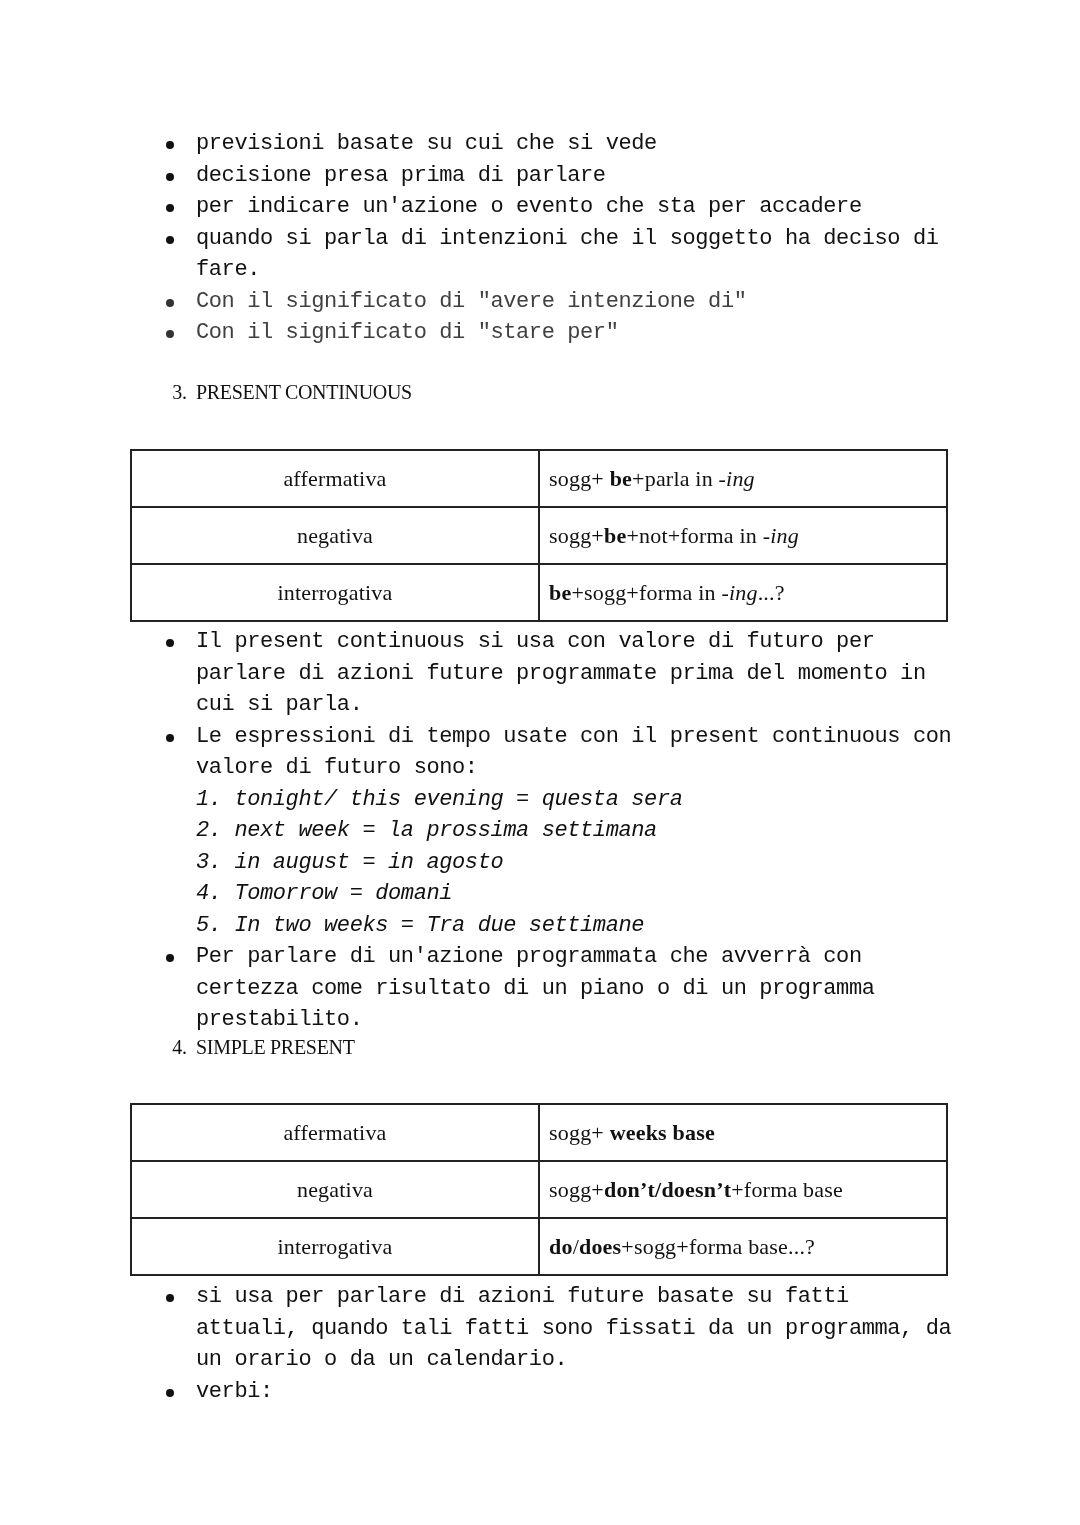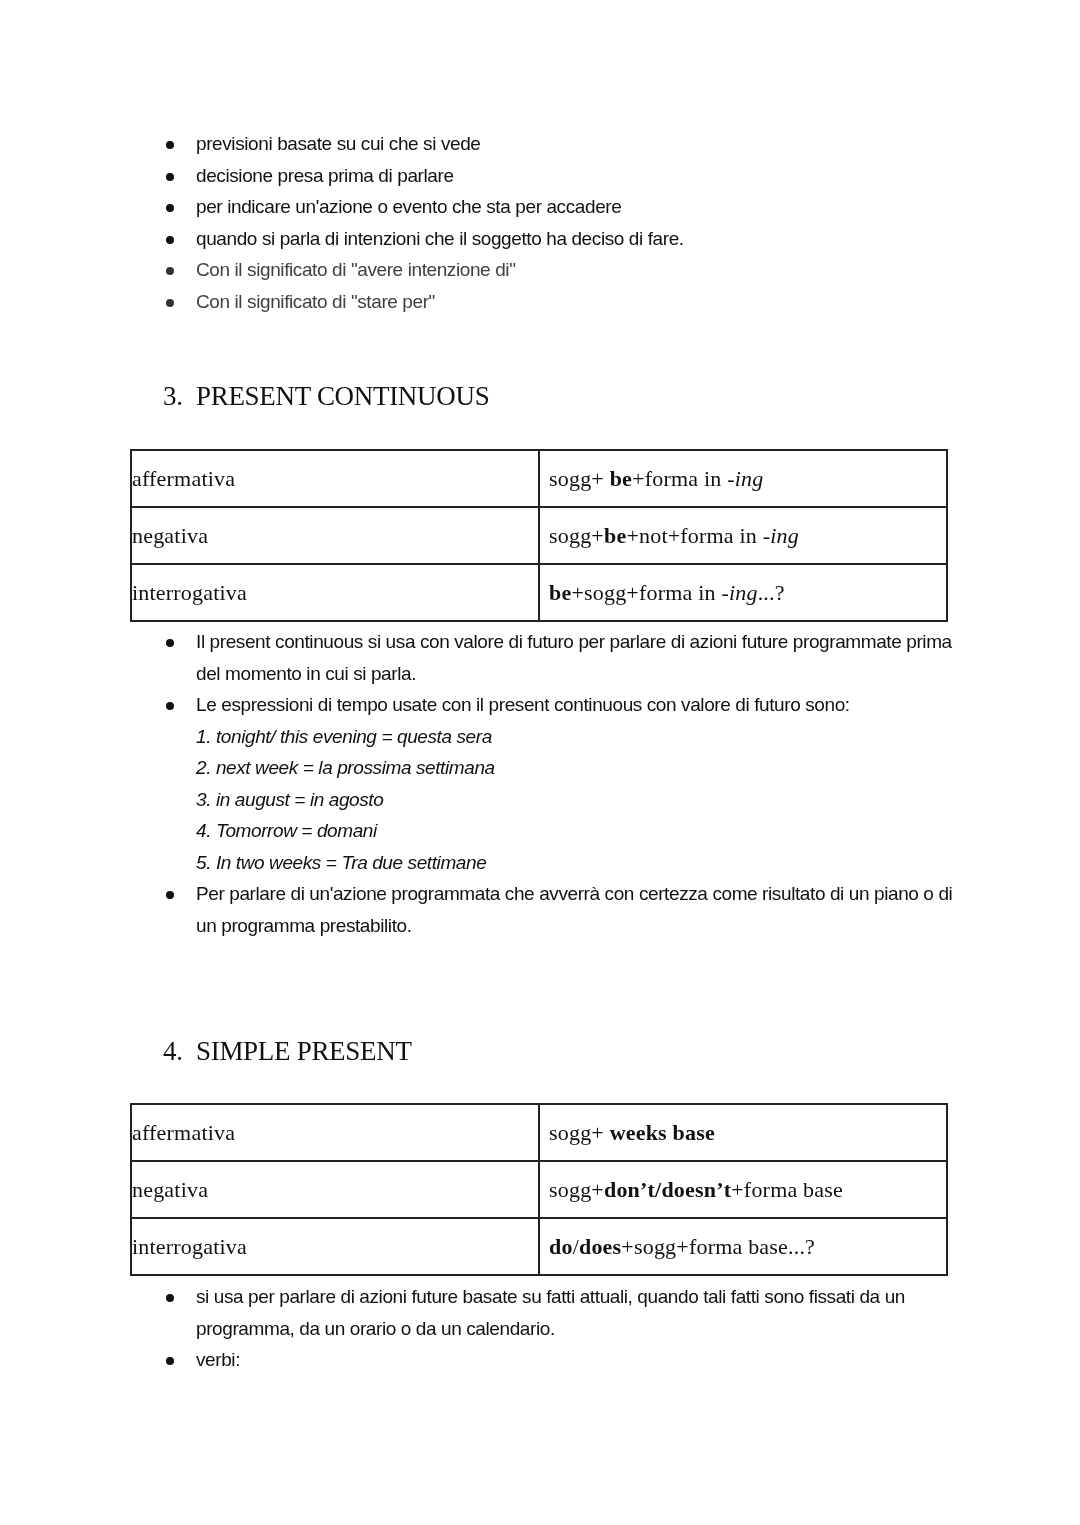--- a/index.html
+++ b/index.html
@@ -5,47 +5,47 @@
   html, body { margin: 0; padding: 0; }
   body {
     width: 1080px; height: 1525px; background: #ffffff;
     font-family: "DejaVu Serif", "Liberation Serif", serif;
     color: #111111; position: relative; overflow: hidden;
   }
   .page { position: absolute; left: 0; top: 0; width: 1080px; height: 1525px; }
   ul.bullets { list-style: none; margin: 0; padding: 0; position: absolute; left: 163px; width: 790px; }
   ul.bullets li {
     position: relative; padding-left: 33px;
-    font-size: 19px; line-height: 31.5px; letter-spacing: -0.4px;
-    font-family: Liberation Sans, sans-serif;
+    font-size: 22px; line-height: 31.5px; letter-spacing: -0.4px;
+    font-family: Liberation Mono, monospace;
   }
   ul.bullets li::before {
     content: ""; position: absolute; left: 3px; top: 13px;
     width: 8px; height: 8px; border-radius: 50%; background: #111;
   }
   ul.bullets li.gray { color: #404040; }
   ul.bullets li.gray::before { background: #333; }
   .sub-list { margin: 0; padding: 0; list-style: none; }
   .sub-list li { padding-left: 0 !important; font-style: italic; }
   .sub-list li::before { display: none; }
   .heading {
-    position: absolute; left: 163px; font-size: 27px;
-    font-family: "Liberation Serif", "DejaVu Serif", serif; letter-spacing: -0.3px;
+    position: absolute; left: 163px; font-size: 20px;
+    font-family: "Liberation Serif", "DejaVu Serif", serif; letter-spacing: -0.3px; text-align: center;
   }
   .heading .num { display: inline-block; width: 33px; }
   table.grammar {
     position: absolute; left: 130px; width: 818px;
     border-collapse: collapse;
     font-family: "Liberation Serif", "DejaVu Serif", serif;
     font-size: 22px; letter-spacing: 0.2px;
   }
   table.grammar td {
     border: 2px solid #222; height: 55px; padding: 0;
   }
-  table.grammar td.label { width: 406px; }
+  table.grammar td.label { width: 406px; text-align: center; }
   table.grammar td.form { padding-left: 9px; }
   b { font-weight: bold; }
 </style>
 </head>
 <body>
 
 <div class="page">
 
   <ul class="bullets" style="top:128px;">
     <li>previsioni basate su cui che si vede</li>
@@ -57,21 +57,21 @@
   </ul>
 
   <div class="heading" style="top:381px;">
     <span class="num">3.</span><span>PRESENT CONTINUOUS</span>
   </div>
 
   <table class="grammar" style="top:449px;">
     <tbody>
         <tr>
       <td class="label">affermativa</td>
-      <td class="form"><span>sogg+ </span><b>be</b><span>+forma in -</span><i>ing</i></td>
+      <td class="form"><span>sogg+ </span><b>be</b><span>+parla in -</span><i>ing</i></td>
     </tr>
     <tr>
       <td class="label">negativa</td>
       <td class="form"><span>sogg+</span><b>be</b><span>+not+forma in -</span><i>ing</i></td>
     </tr>
     <tr>
       <td class="label">interrogativa</td>
       <td class="form"><b>be</b><span>+sogg+forma in -</span><i>ing</i><span>...?</span></td>
     </tr>
   </tbody>

